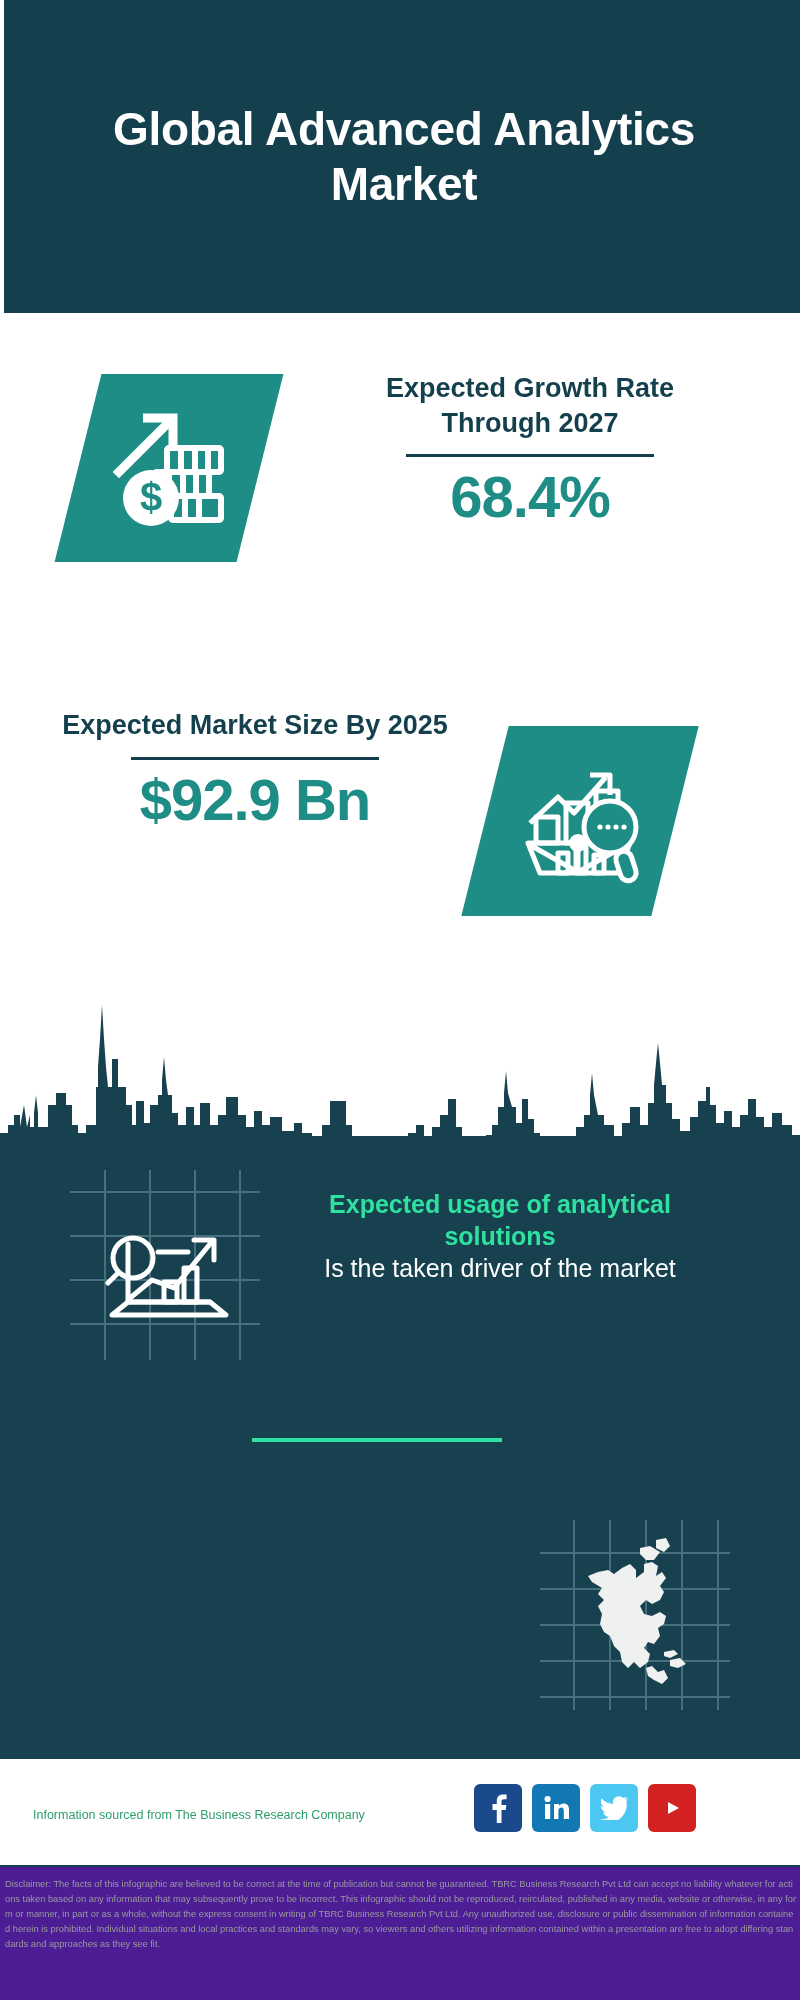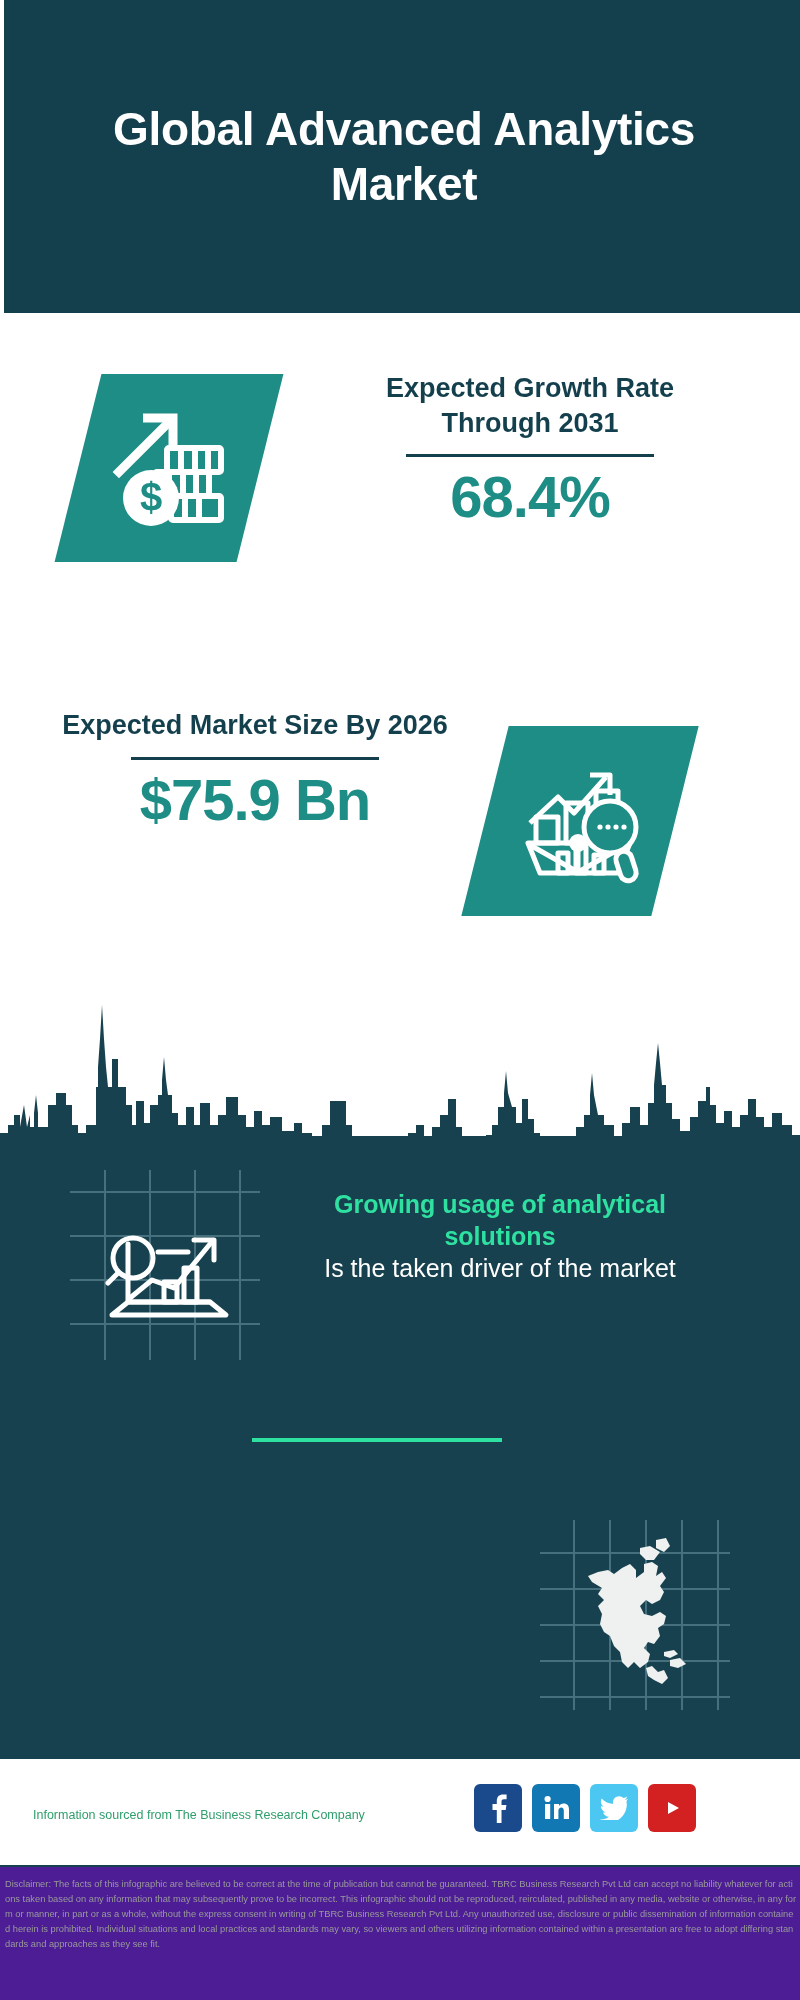--- a/index.html
+++ b/index.html
@@ -133,29 +133,29 @@
           <rect x="66" y="92" width="50" height="24" rx="2"></rect>
           <line x1="80" y1="92" x2="80" y2="116"></line>
           <line x1="94" y1="92" x2="94" y2="116"></line>
         </g>
         <circle cx="46" cy="94" r="28" fill="#ffffff"></circle>
         <text x="46" y="107" font-family="&quot;Liberation Sans&quot;, sans-serif" font-size="40" font-weight="bold" fill="#1e8d85" text-anchor="middle">$</text>
       </svg>
     </div>
 
     <div class="stat-block" style="left:330px; top:58px; width:400px;">
-      <div class="stat-label">Expected Growth Rate Through 2031</div>
+      <div class="stat-label">Expected Growth Rate Through 2027</div>
       <div class="rule" style="width:248px;"></div>
       <div class="stat-value">68.4%</div>
     </div>
 
     <div class="stat-block" style="left:55px; top:395px; width:400px;">
-      <div class="stat-label">Expected Market Size By 2026</div>
+      <div class="stat-label">Expected Market Size By 2025</div>
       <div class="rule" style="width:248px;"></div>
-      <div class="stat-value">$75.9 Bn</div>
+      <div class="stat-value">$92.9 Bn</div>
     </div>
 
     <div class="tile" style="left:485px; top:413px; width:190px; height:190px;">
       <svg width="132" height="132" viewBox="0 0 132 132">
         <g fill="none" stroke="#ffffff" stroke-width="5" stroke-linejoin="round">
           <polyline points="16,68 44,42 60,58 92,22"></polyline>
           <polyline points="76,20 96,20 96,40"></polyline>
           <rect x="22" y="62" width="22" height="26"></rect>
           <rect x="52" y="48" width="22" height="40"></rect>
           <rect x="82" y="36" width="22" height="52"></rect>
@@ -224,21 +224,21 @@
         <polyline points="124,70 144,70 144,90"></polyline>
         <line x1="88" y1="82" x2="118" y2="82"></line>
         <rect x="94" y="112" width="13" height="20"></rect>
         <rect x="114" y="98" width="13" height="34"></rect>
         <polyline points="58,74 58,132 140,132"></polyline>
         <path d="M42,145 L58,132 L140,132 L156,145 Z"></path>
       </g>
     </svg>
 
     <div class="row-text" style="left:290px; top:52px; width:420px;">
-      <div class="accent">Growing usage of analytical solutions</div>
+      <div class="accent">Expected usage of analytical solutions</div>
       <div class="plain">Is the taken driver of the market</div>
     </div>
 
     <div class="divider-green" style="left:252px; top:302px; width:250px;"></div>
 
 
     <svg class="grid-icon" style="left:540px; top:384px;" width="190" height="190" viewBox="0 0 190 190">
       <g stroke="#46707e" stroke-width="2">
         <line x1="34" y1="0" x2="34" y2="190"></line>
           <line x1="70" y1="0" x2="70" y2="190"></line>

